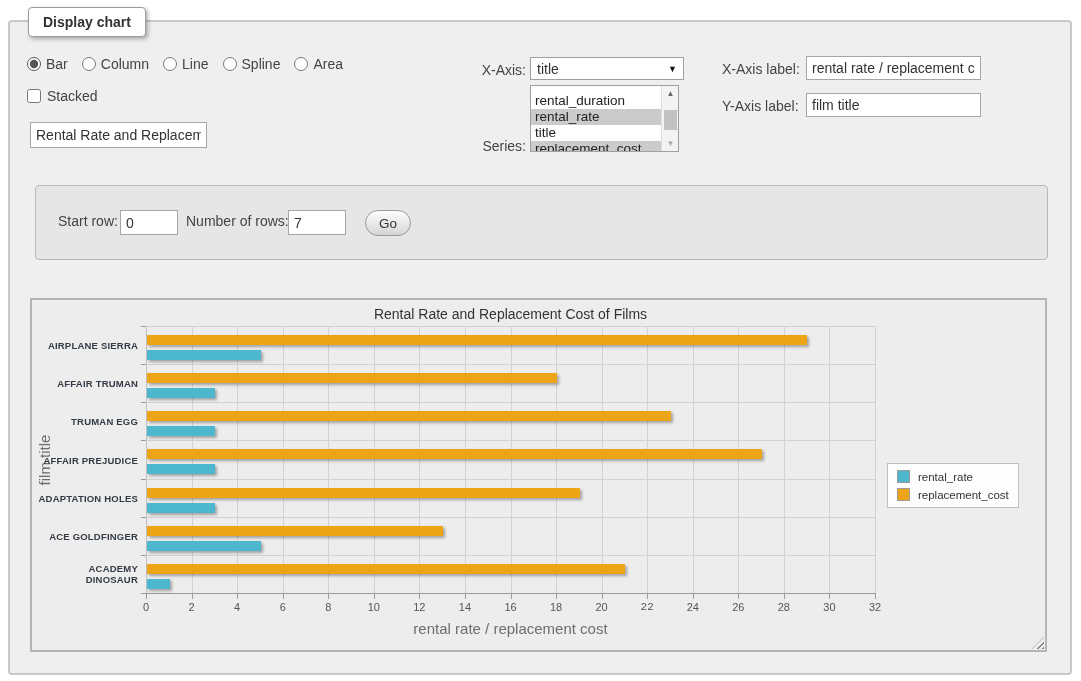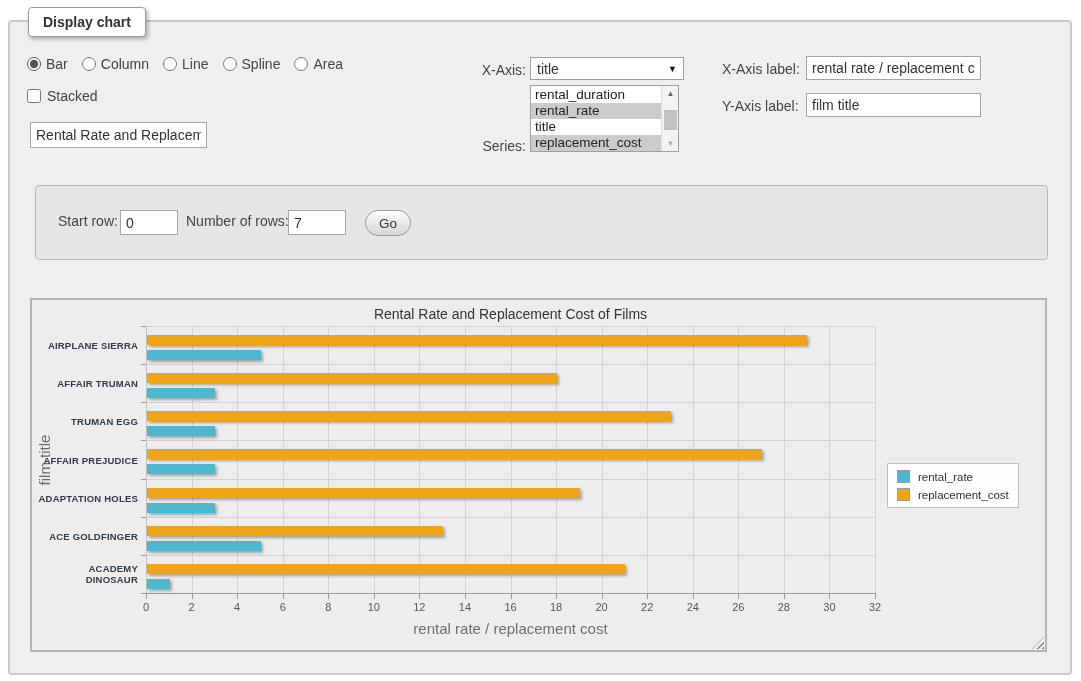--- a/index.html
+++ b/index.html
@@ -39,21 +39,21 @@
   .fake-select {
     position:absolute; left:530px; top:57px; width:154px; height:23px;
     background:#fff; border:1px solid #a0a0a0; font-size:14px; color:#333;
     display:flex; align-items:center; padding:0 6px; cursor:default;
   }
   .fake-select .arrow { margin-left:auto; font-size:9px; color:#111; }
   .listbox {
     position:absolute; left:530px; top:85px; width:149px; height:67px;
     background:#fff; border:1px solid #a0a0a0; overflow:hidden; font-size:13.5px; color:#222;
   }
-  .listbox .opts { position:absolute; left:0; top:1px; right:17px; }
+  .listbox .opts { position:absolute; left:0; top:7px; right:17px; }
   .listbox .opt { height:16px; line-height:16px; padding:0 4px; white-space:nowrap; }
   .listbox .opt.sel { background:#cbcbcb; }
   .lb-scrollbar { position:absolute; right:0; top:0; bottom:0; width:17px; background:#f3f3f3; border-left:1px solid #ddd; }
   .lb-btn { position:absolute; left:0; width:17px; height:15px; background:#f3f3f3; color:#666;
             font-size:8px; text-align:center; line-height:15px; }
   .lb-btn.up { top:0; }
   .lb-btn.down { bottom:0; color:#aaa; }
   .lb-thumb { position:absolute; left:2px; top:24px; width:13px; height:20px; background:#c2c2c2; }
   
   .row-panel {
@@ -209,21 +209,21 @@
         <div class="tick-x" style="left: 478.5px; top: 294px;"></div>
         <div class="tick-label-x" style="left: 478.5px; top: 301px;">16</div>
         <div class="gridline-v" style="left: 524.062px; top: 26px; height: 267px;"></div>
         <div class="tick-x" style="left: 524.062px; top: 294px;"></div>
         <div class="tick-label-x" style="left: 524.062px; top: 301px;">18</div>
         <div class="gridline-v" style="left: 569.625px; top: 26px; height: 267px;"></div>
         <div class="tick-x" style="left: 569.625px; top: 294px;"></div>
         <div class="tick-label-x" style="left: 569.625px; top: 301px;">20</div>
         <div class="gridline-v" style="left: 615.188px; top: 26px; height: 267px;"></div>
         <div class="tick-x" style="left: 615.188px; top: 294px;"></div>
-        <div class="tick-label-x" style="left: 615.188px; top: 301px;">22</div>
+        <div class="tick-label-x" style="left: 615.188px; top: 301px; font-family: Liberation Mono, monospace;">22</div>
         <div class="gridline-v" style="left: 660.75px; top: 26px; height: 267px;"></div>
         <div class="tick-x" style="left: 660.75px; top: 294px;"></div>
         <div class="tick-label-x" style="left: 660.75px; top: 301px;">24</div>
         <div class="gridline-v" style="left: 706.312px; top: 26px; height: 267px;"></div>
         <div class="tick-x" style="left: 706.312px; top: 294px;"></div>
         <div class="tick-label-x" style="left: 706.312px; top: 301px;">26</div>
         <div class="gridline-v" style="left: 751.875px; top: 26px; height: 267px;"></div>
         <div class="tick-x" style="left: 751.875px; top: 294px;"></div>
         <div class="tick-label-x" style="left: 751.875px; top: 301px;">28</div>
         <div class="gridline-v" style="left: 797.438px; top: 26px; height: 267px;"></div>

